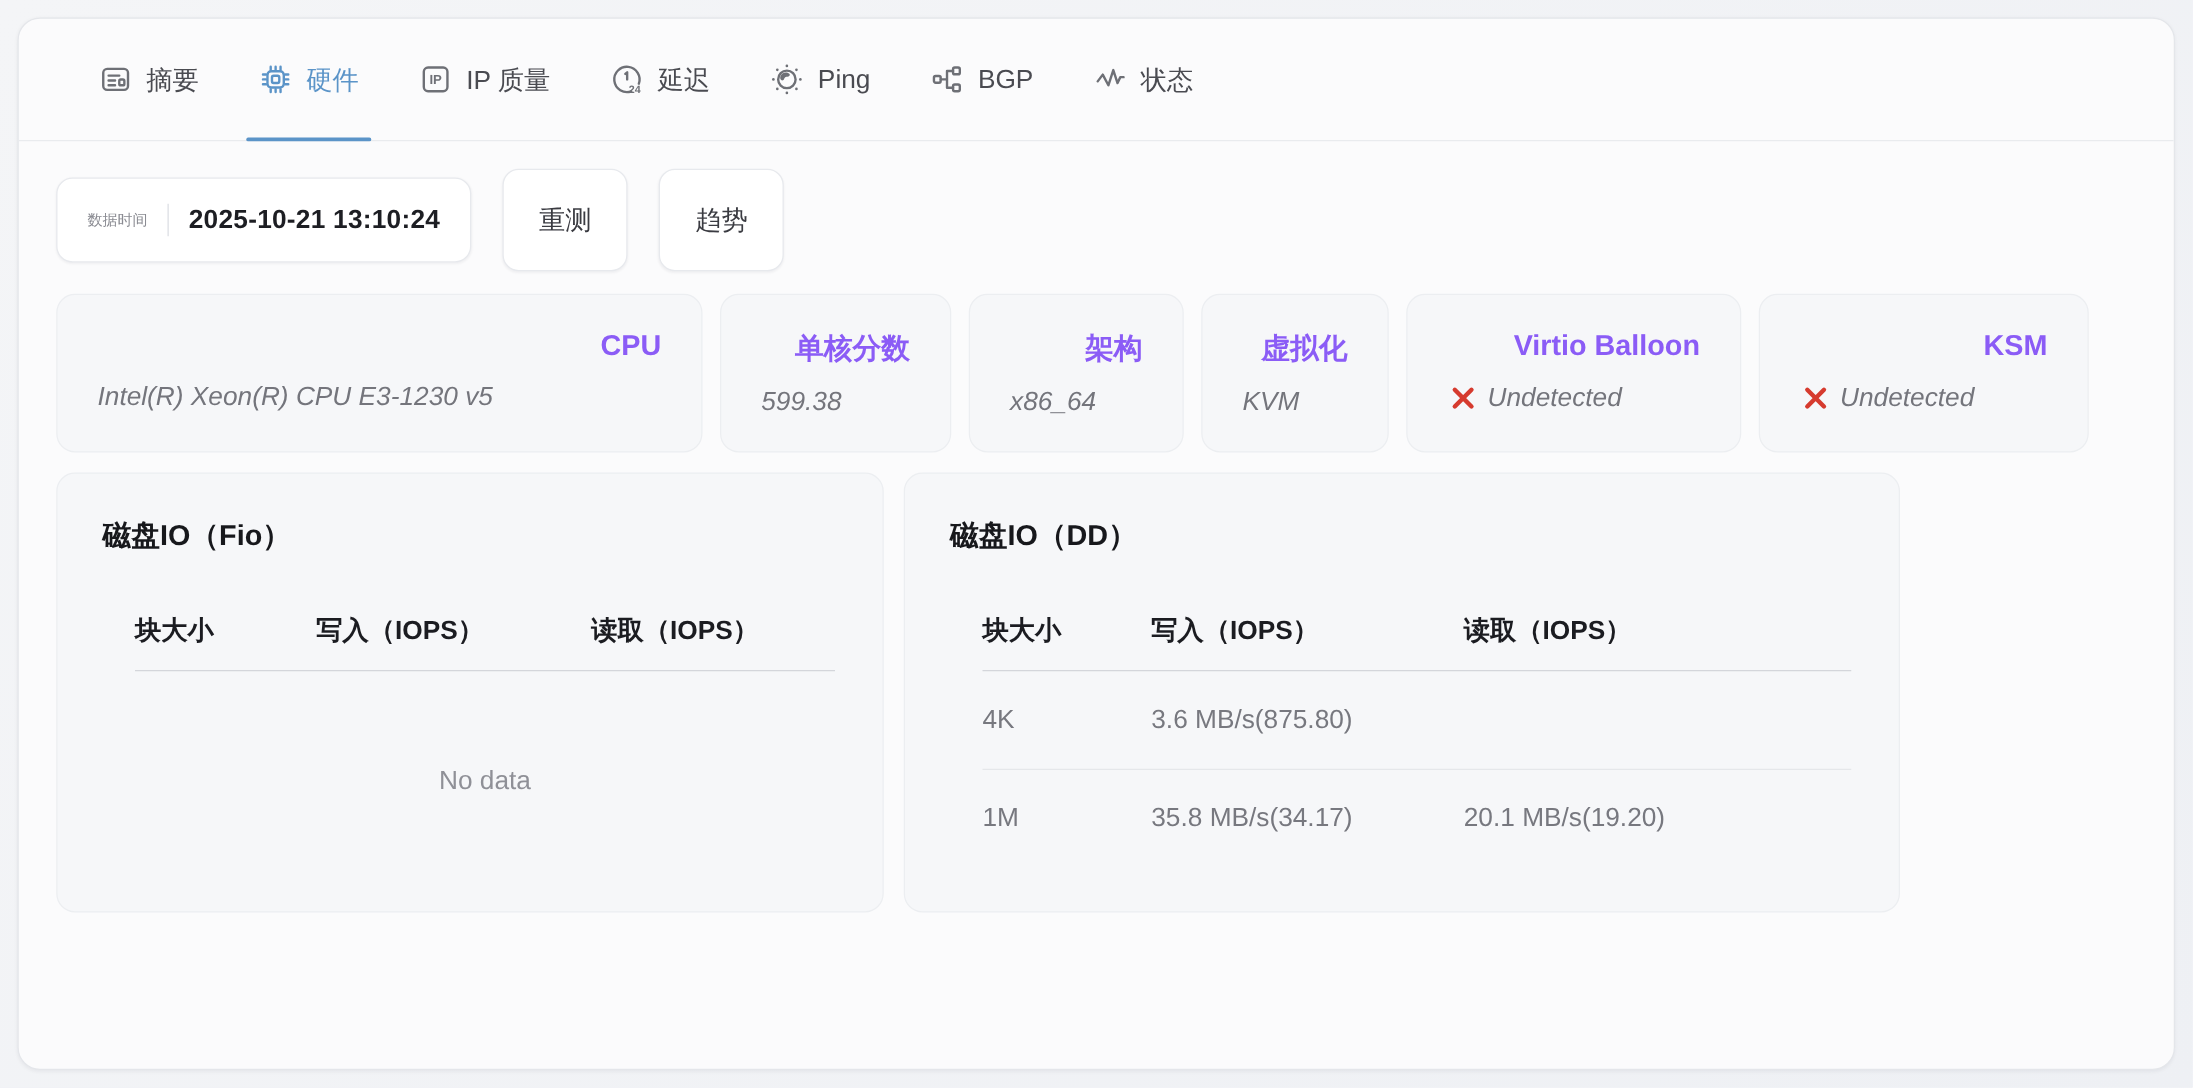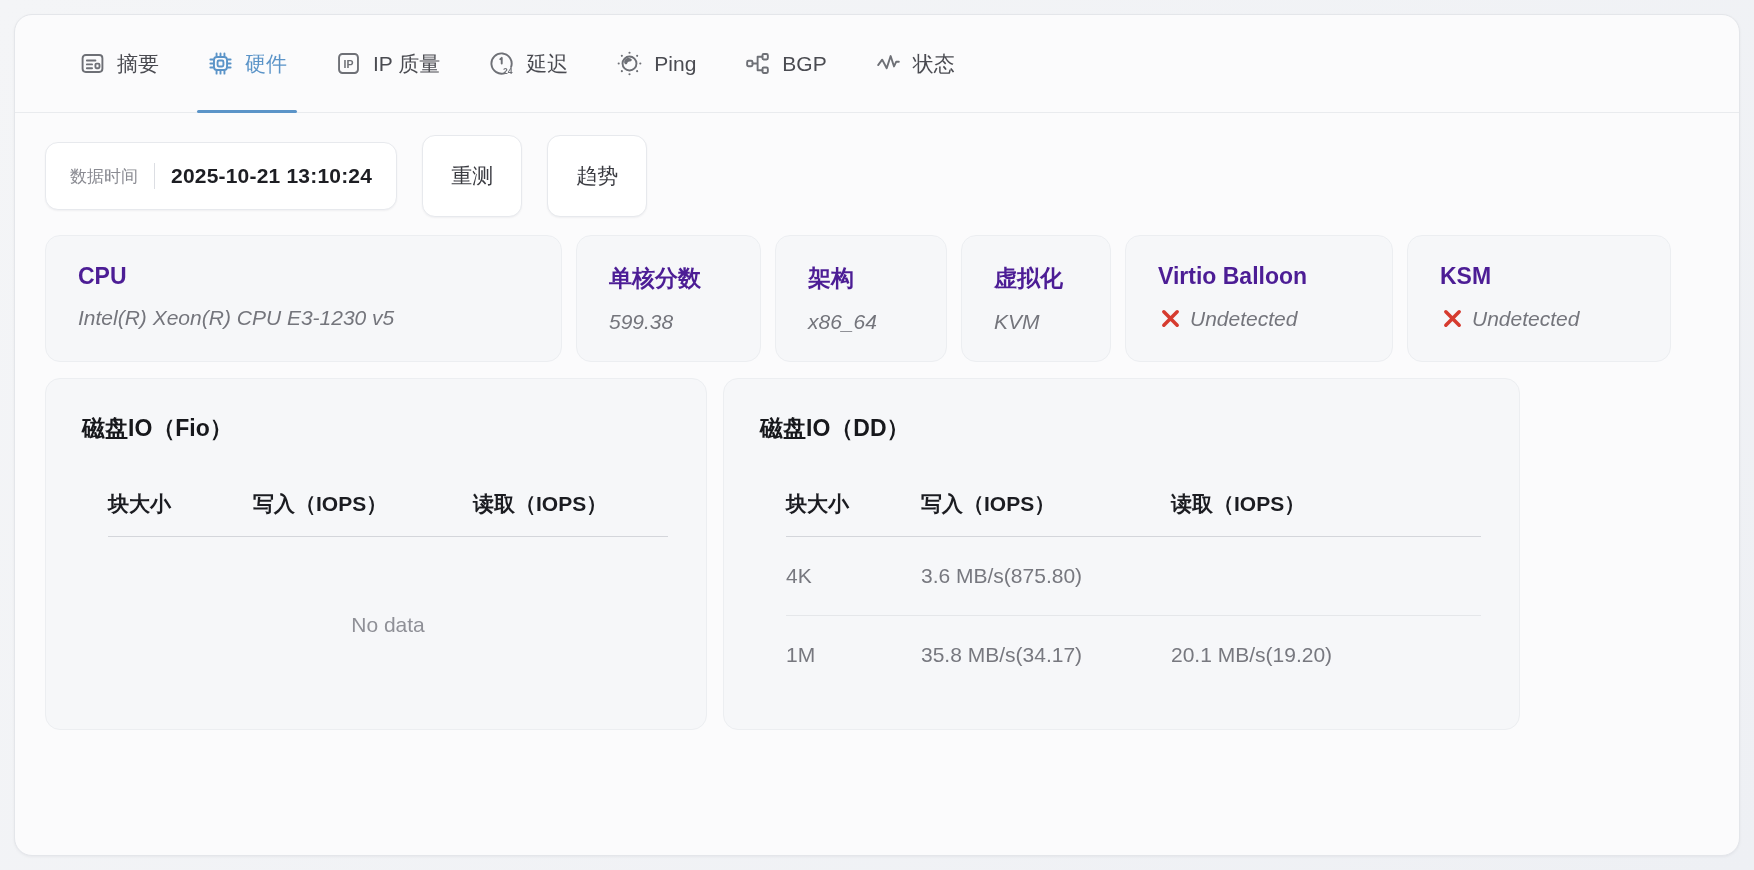--- a/index.html
+++ b/index.html
@@ -16,37 +16,37 @@
   .tab.active{color:var(--accent);}
   .tab.active .ticon{color:var(--accent);}
   .tab.active::after{content:'';position:absolute;left:-6px;right:-6px;bottom:-1px;height:3px;background:var(--accent);border-radius:2px;}
   .ticon{fill:none;stroke:currentColor;stroke-width:1.7;stroke-linecap:round;stroke-linejoin:round;}
   .ticon text{stroke:none;fill:currentColor;font-family:"Liberation Sans","DejaVu Sans",sans-serif;}
 
   
   .toolbar{display:flex;align-items:center;gap:25px;margin:22px 26px 0 30px;}
   .time-box{display:flex;align-items:center;gap:16px;height:66px;padding:0 24px;background:#ffffff;
     border:1px solid #e7e9ed;border-radius:13px;box-shadow:0 1px 2px rgba(20,24,34,.05);}
-  .time-label{font-size:17px;color:#8a8b92;}
+  .time-label{font-size:12px;color:#8a8b92;}
   .time-sep{width:1px;height:26px;background:#dcdee3;}
   .time-value{font-size:21px;font-weight:700;color:#1d1e23;letter-spacing:.2px;}
   .tool-btn{height:82px;padding:0 28px;background:#ffffff;border:1px solid #e7e9ed;border-radius:13px;
     box-shadow:0 1px 2px rgba(20,24,34,.05);font-family:inherit;font-size:21px;color:#3a3b41;cursor:pointer;}
 
   
   .cards-row{display:flex;gap:14px;margin:18px 26px 0 30px;}
   .info-card{box-sizing:border-box;background:#f6f7f9;border:1px solid #eceef1;border-radius:15px;
     padding:27px 32px;white-space:nowrap;}
   .cards-row .info-card:nth-child(1){width:517px;}
   .cards-row .info-card:nth-child(2){min-width:185px;}
   .cards-row .info-card:nth-child(3){min-width:172px;}
   .cards-row .info-card:nth-child(4){min-width:150px;}
   .cards-row .info-card:nth-child(5){min-width:268px;}
   .cards-row .info-card:nth-child(6){min-width:264px;}
-  .card-title{font-size:23px;font-weight:700;color:#4c1d95;}
+  .card-title{font-size:23px;font-weight:700;color:#8b5cf6;text-align:right;}
   .card-value{display:flex;align-items:center;gap:7px;margin-top:16px;font-size:21px;color:#74757c;font-style:italic;}
   .x-icon{width:25px;height:25px;flex:none;color:var(--error);fill:none;stroke:currentColor;stroke-width:3.4;stroke-linecap:round;}
 
   
   .tables-row{display:flex;gap:16px;margin:16px 26px 0 30px;align-items:stretch;}
   .table-card{box-sizing:border-box;background:#f6f7f9;border:1px solid #eceef1;border-radius:15px;
     padding:34px 36px;min-height:352px;}
   .table-card.fio{width:662px;}
   .table-card.dd{width:797px;}
   .table-title{font-size:23px;font-weight:700;color:#17181c;}

